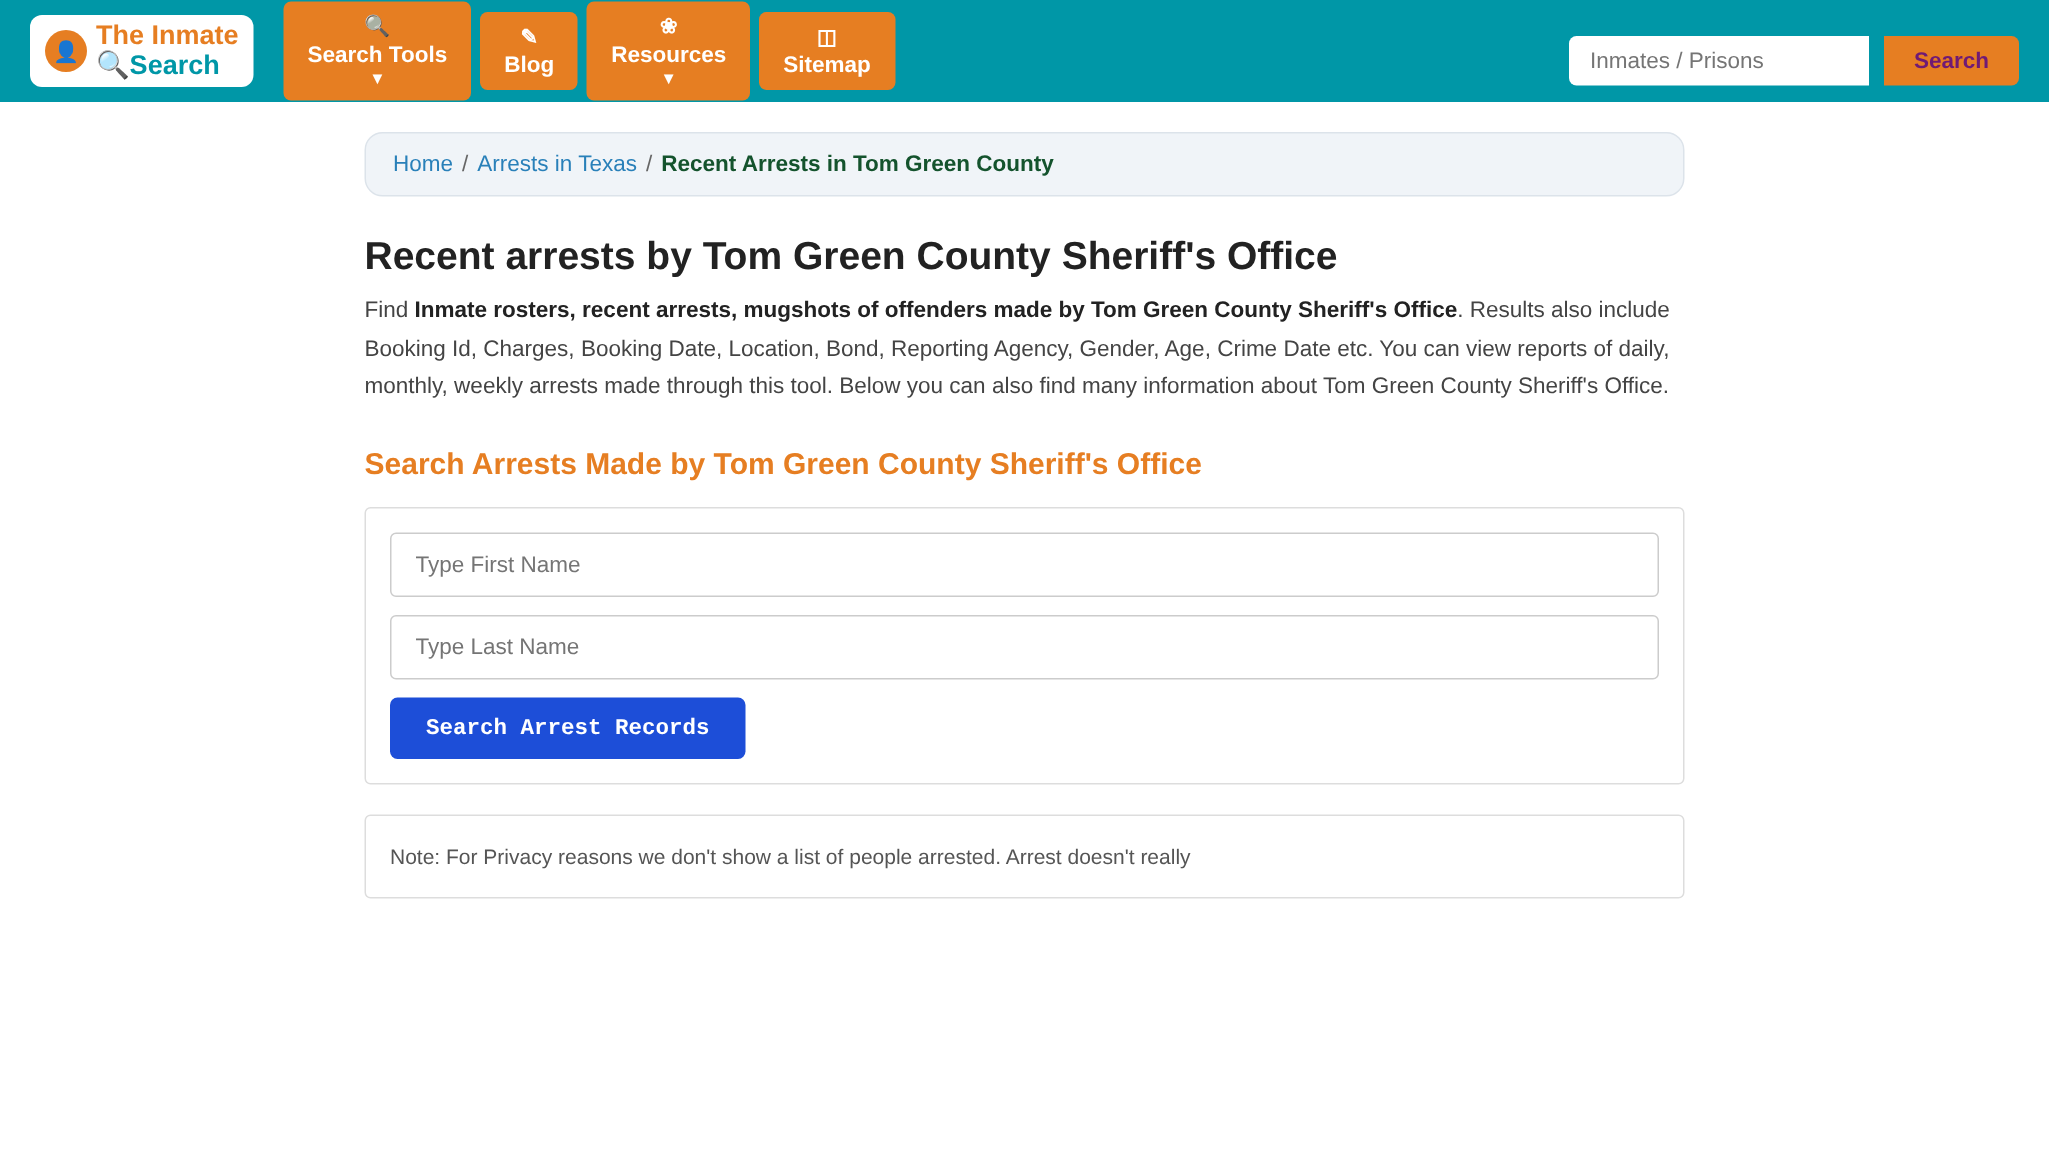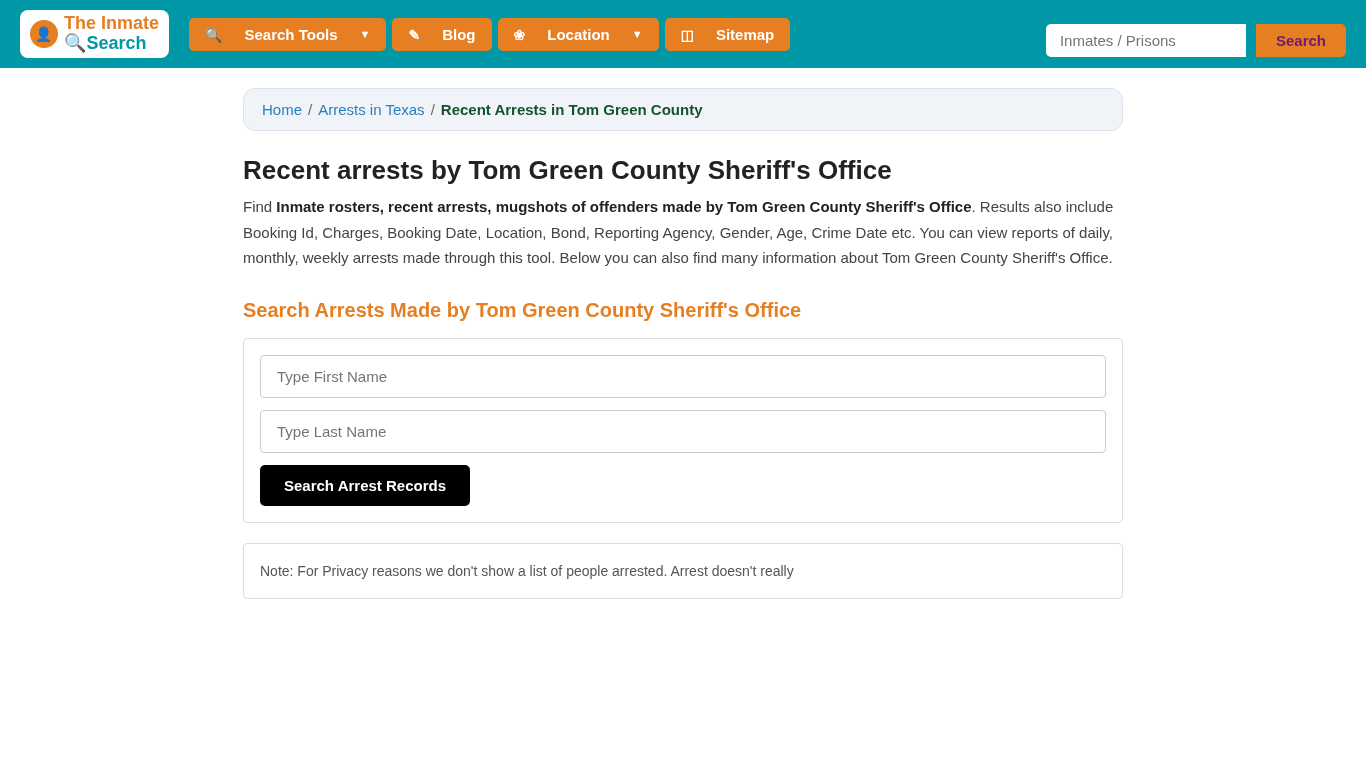--- a/index.html
+++ b/index.html
@@ -58,22 +58,23 @@
       background: #e67e22;
       color: white;
       border: none;
       border-radius: 5px;
       padding: 8px 16px;
       font-size: 15px;
       font-weight: bold;
       cursor: pointer;
       display: flex;
       align-items: center;
-      gap: 22px;
+      gap: 2px;
       white-space: nowrap;
+      flex-direction: column;
     }
     .nav-btn .arrow { font-size: 11px; }
     .header-right {
       display: flex;
       align-items: center;
       gap: 10px;
       margin-left: auto;
       margin-top: 12px;
     }
     .search-input-header {
@@ -158,28 +159,29 @@
       width: 100%;
       padding: 12px 16px;
       border: 1px solid #ccc;
       border-radius: 4px;
       font-size: 15px;
       color: #aaa;
       margin-bottom: 12px;
       outline: none;
     }
     .search-records-btn {
-      background: #000000;
+      background: #1d4ed8;
       color: white;
       border: none;
       border-radius: 5px;
       padding: 12px 24px;
       font-size: 15px;
       font-weight: bold;
       cursor: pointer;
+      font-family: Liberation Mono, monospace;
     }
 
     
     .note-section {
       border: 1px solid #ddd;
       border-radius: 4px;
       padding: 16px;
       font-size: 14px;
       color: #555;
       line-height: 1.6;
@@ -211,21 +213,21 @@
       <span class="arrow">▼</span>
     </button>
 
     <button class="nav-btn">
       <span class="icon-blog"></span>
       <span>Blog</span>
     </button>
 
     <button class="nav-btn">
       <span class="icon-resources"></span>
-      <span>Location</span>
+      <span>Resources</span>
       <span class="arrow">▼</span>
     </button>
 
     <button class="nav-btn">
       <span class="icon-sitemap"></span>
       <span>Sitemap</span>
     </button>
   </nav>
 
   <div class="header-right">

